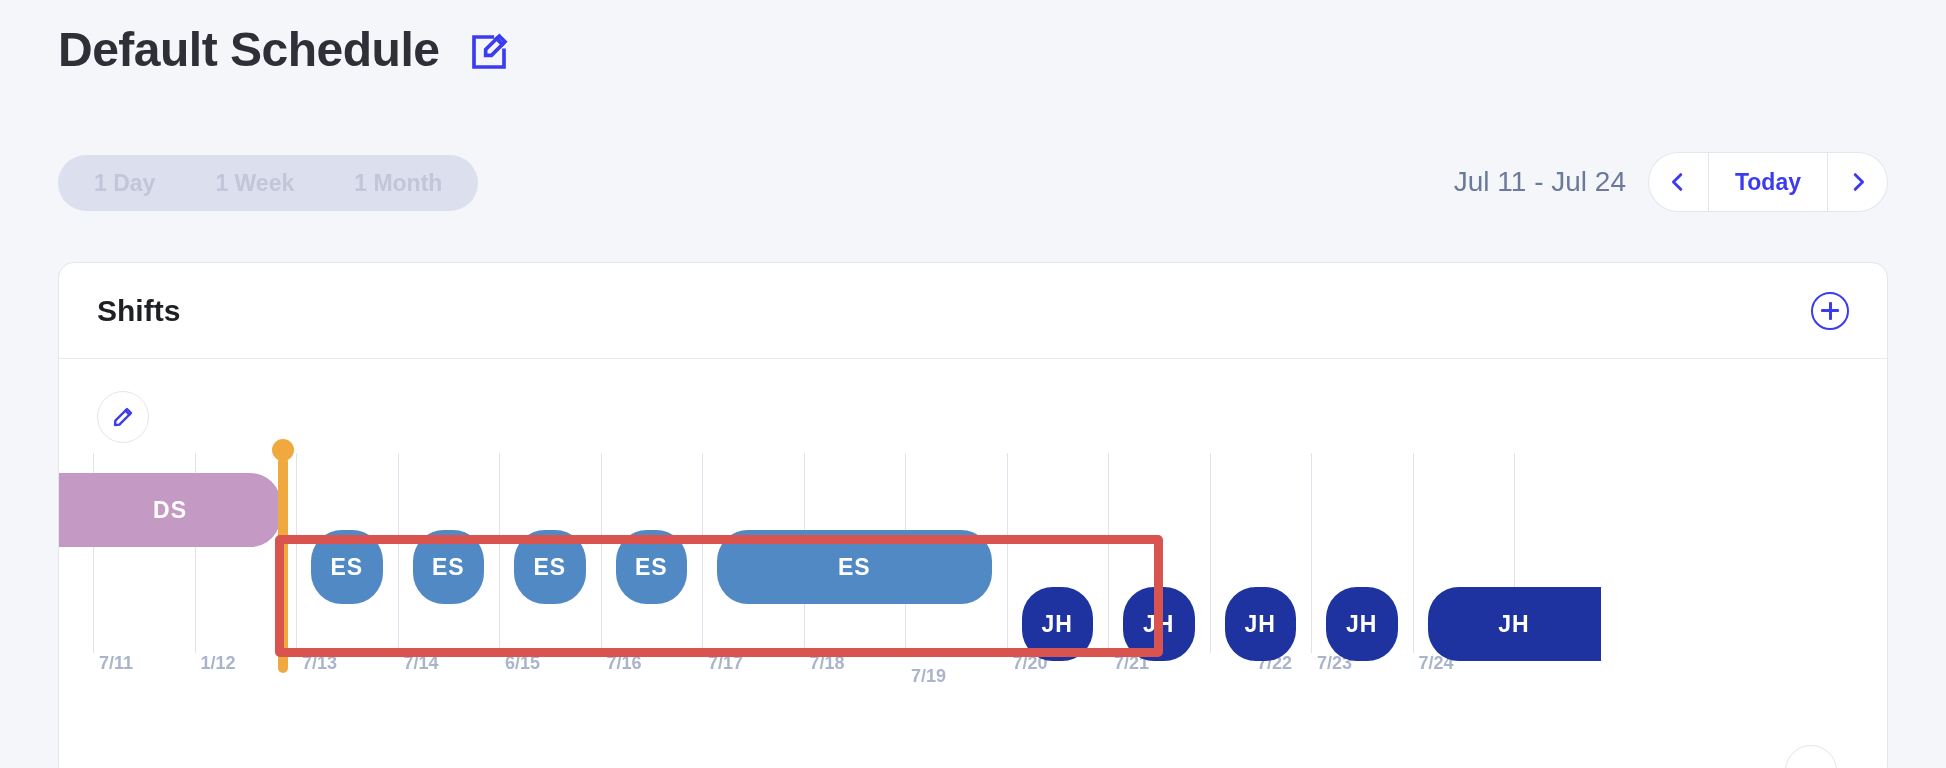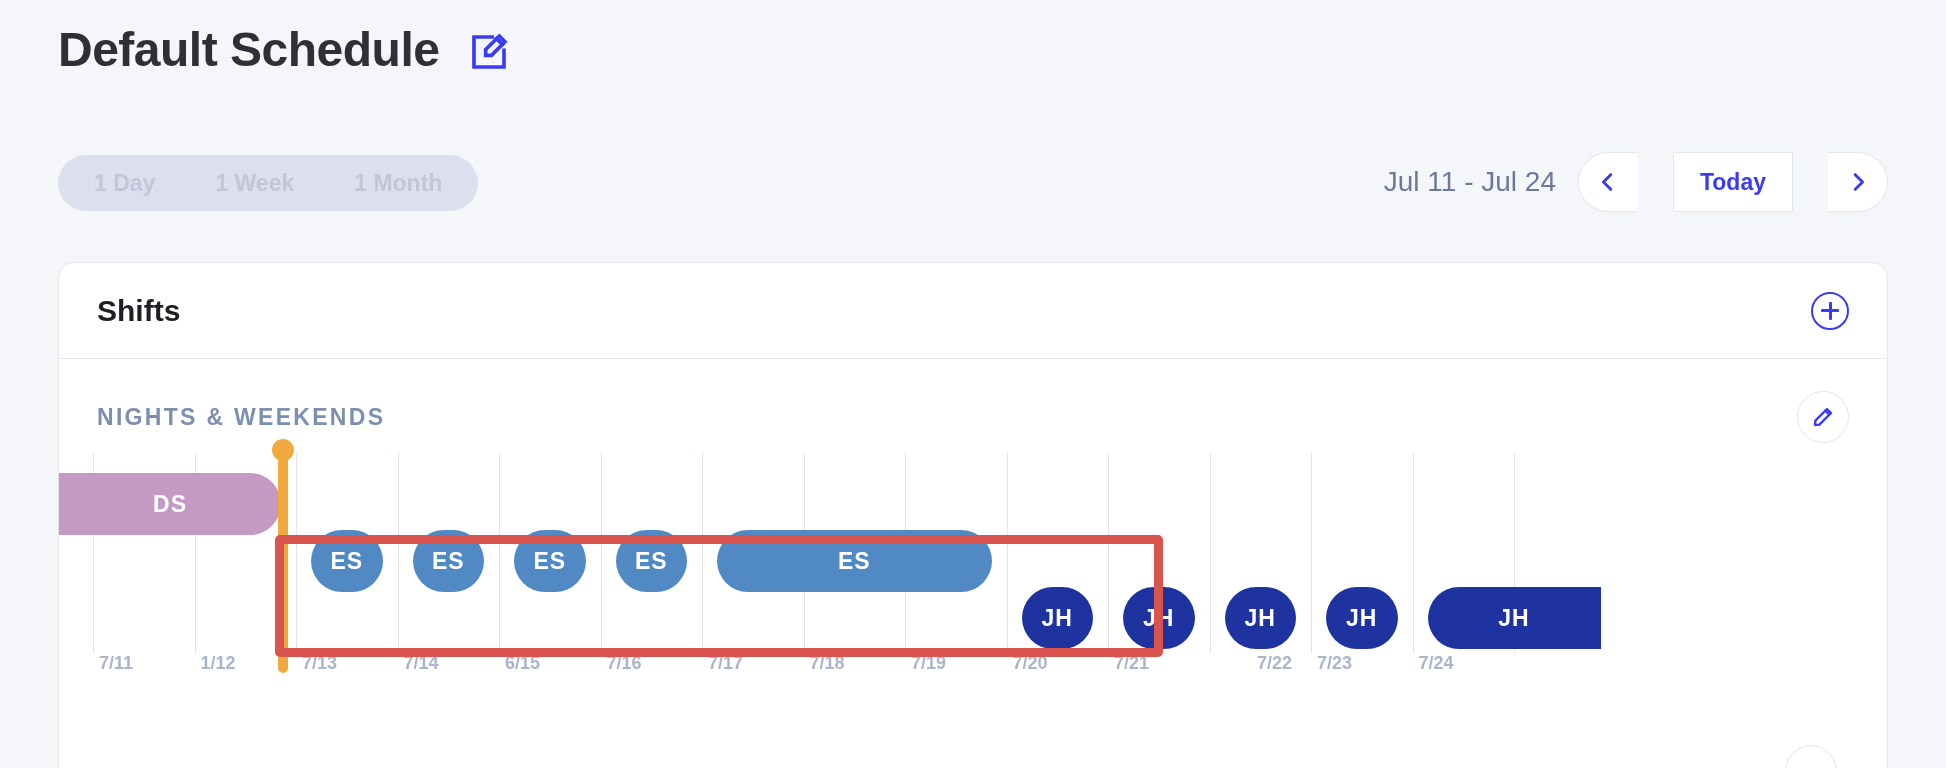--- a/index.html
+++ b/index.html
@@ -35,21 +35,21 @@
     cursor: pointer; white-space: nowrap;
   }
   .seg-item.active { background: #ffffff; color: #3b3bf0; box-shadow: 0 1px 3px rgba(40,40,90,.10); }
 
   
   .datenav {
     position: absolute; right: 58px; top: 152px;
     display: flex; align-items: center; gap: 22px;
   }
   .range-label { font-size: 28px; font-weight: 400; color: #6b7a99; white-space: nowrap; }
-  .nav-group { display: flex; align-items: flex-end; gap: 35px; }
+  .nav-group { display: flex; align-items: flex-end; }
   .nav-btn {
     width: 60px; height: 60px; border: 1px solid #e2e6f1; background: #fff;
     display: flex; align-items: center; justify-content: center; cursor: pointer;
     color: #3b3bf0;
   }
   .nav-btn.prev { border-radius: 30px 0 0 30px; border-right: none; }
   .nav-btn.next { border-radius: 0 30px 30px 0; border-left: none; }
   .nav-today {
     height: 60px; padding: 0 26px; border: 1px solid #e2e6f1; background: #fff;
     display: flex; align-items: center; justify-content: center;
@@ -108,21 +108,21 @@
     position: absolute; top: 0; width: 1px; height: 200px;
     background: #dfe3ee;
   }
   .daylabel {
     position: absolute; top: 200px;
     font-size: 18px; font-weight: 700; color: #aab4cb;
     padding-left: 6px; white-space: nowrap;
   }
 
   .pill {
-    position: absolute; height: 62px; border-radius: 31px;
+    position: absolute; height: 74px; border-radius: 31px;
     display: flex; align-items: center; justify-content: center;
     color: #fff; font-size: 23px; font-weight: 700; letter-spacing: 1px;
     cursor: pointer; user-select: none;
   }
   .pill.clip-left { border-top-left-radius: 0; border-bottom-left-radius: 0; }
   .pill.clip-right { border-top-right-radius: 0; border-bottom-right-radius: 0; }
 
   
   .nowmarker { position: absolute; top: -14px; width: 10px; }
   .nowmarker .stem { position: absolute; left: 0; top: 18px; width: 10px; height: 216px; background: #f0a93f; border-radius: 5px; }
@@ -182,21 +182,20 @@
 
   <div class="card">
     <div class="card-head">
       <div class="card-title">Shifts</div>
       <div class="icon-btn-round plus-circle">
         <span class="plus-glyph"></span>
       </div>
     </div>
 
     <div class="group-head">
-      <div class="group-label">NIGHTS &amp; WEEKENDS</div>
       <div class="pencil-btn">
         <svg class="pencil-svg" viewBox="0 0 24 24" fill="none" stroke="#3b3bf0" stroke-width="2.4" stroke-linecap="round" stroke-linejoin="round">
           <path d="M4 20 L4.4 15.6 L16 4 L20 8 L8.4 19.6 Z"></path>
           <line x1="14.4" y1="5.6" x2="18.4" y2="9.6"></line>
         </svg>
       </div>
     </div>
 
     <div class="timeline" id="timeline">
       <div class="grid" id="grid">
@@ -210,21 +209,21 @@
           <div class="daylabel" style="left: 338.5px;">7/14</div>
           <div class="gridline" style="left: 440px;"></div>
           <div class="daylabel" style="left: 440px;">6/15</div>
           <div class="gridline" style="left: 541.5px;"></div>
           <div class="daylabel" style="left: 541.5px;">7/16</div>
           <div class="gridline" style="left: 643px;"></div>
           <div class="daylabel" style="left: 643px;">7/17</div>
           <div class="gridline" style="left: 744.5px;"></div>
           <div class="daylabel" style="left: 744.5px;">7/18</div>
           <div class="gridline" style="left: 846px;"></div>
-          <div class="daylabel" style="left: 846px;">7/19</div>
+          <div class="daylabel" style="left: 846px; margin-top: 13px;">7/19</div>
           <div class="gridline" style="left: 947.5px;"></div>
           <div class="daylabel" style="left: 947.5px;">7/20</div>
           <div class="gridline" style="left: 1049px;"></div>
           <div class="daylabel" style="left: 1049px;">7/21</div>
           <div class="gridline" style="left: 1150.5px;"></div>
           <div class="daylabel" style="left: 1192px;">7/22</div>
           <div class="gridline" style="left: 1252px;"></div>
           <div class="daylabel" style="left: 1252px;">7/23</div>
           <div class="gridline" style="left: 1353.5px;"></div>
           <div class="daylabel" style="left: 1353.5px;">7/24</div>

